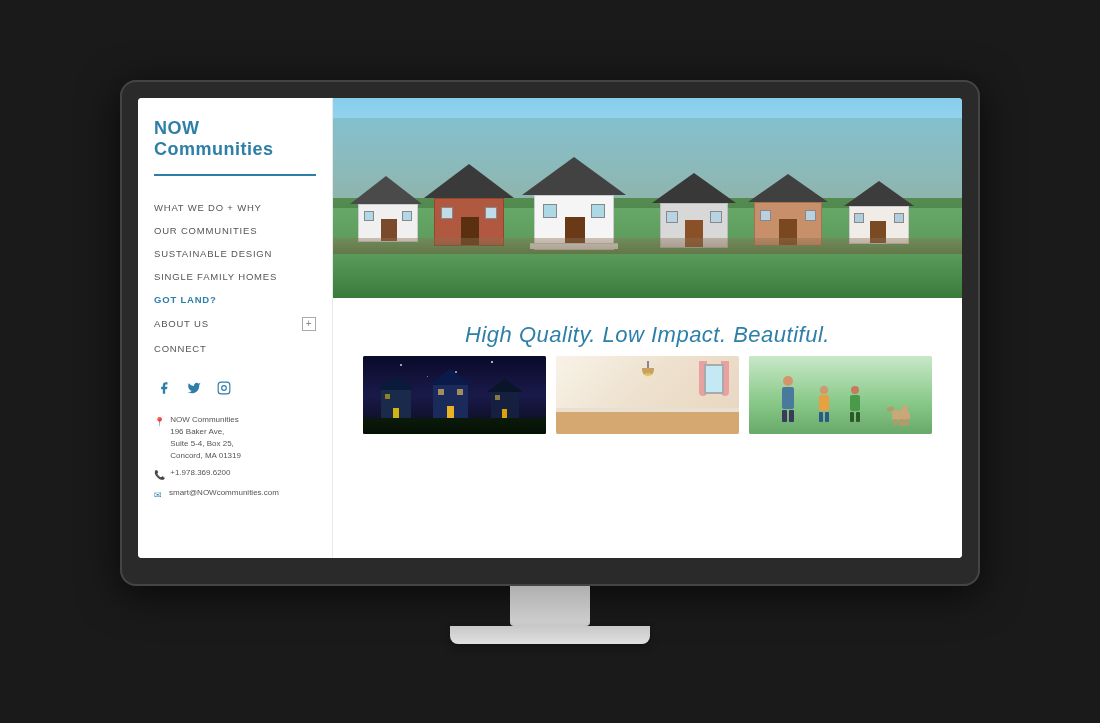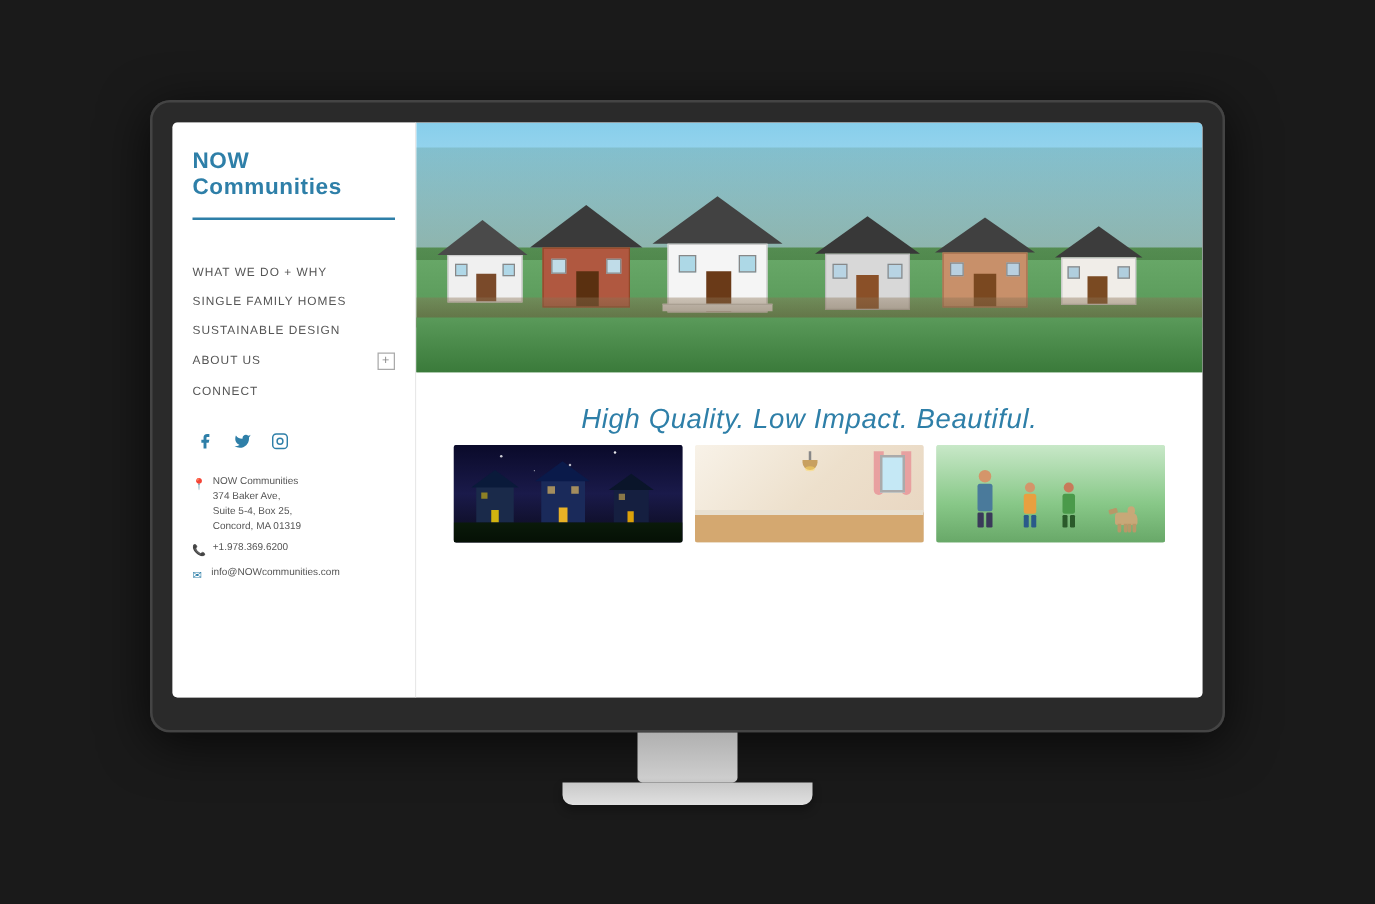--- a/index.html
+++ b/index.html
@@ -73,21 +73,20 @@
     .logo-text {
       font-size: 18px;
       font-weight: bold;
       color: #2e7fa8;
       letter-spacing: 0.5px;
     }
 
     .nav-items {
       list-style: none;
       margin-bottom: 18px;
-      margin-top: 11px;
     }
 
     .nav-item {
       padding: 6px 0;
       font-size: 9.5px;
       color: #555;
       letter-spacing: 0.8px;
       text-transform: uppercase;
       cursor: pointer;
       display: flex;
@@ -296,24 +295,30 @@
       <aside class="sidebar">
         <div class="logo-area">
           <div class="logo-text">NOW Communities</div>
         </div>
 
         <ul class="nav-items">
           <li class="nav-item">
             <span>WHAT WE DO + WHY</span>
           </li>
           <li class="nav-item">
-            <span>SINGLE FAMILY HOMES</span>
+            <span>OUR COMMUNITIES</span>
           </li>
           <li class="nav-item">
             <span>SUSTAINABLE DESIGN</span>
+          </li>
+          <li class="nav-item">
+            <span>SINGLE FAMILY HOMES</span>
+          </li>
+          <li class="nav-item active">
+            <span>GOT LAND?</span>
           </li>
           <li class="nav-item">
             <span>ABOUT US</span>
             <span class="expand-icon">+</span>
           </li>
           <li class="nav-item">
             <span>CONNECT</span>
           </li>
         </ul>
 
@@ -335,32 +340,32 @@
                 <line x1="17.5" y1="6.5" x2="17.51" y2="6.5"></line>
               </svg>
           </span>
         </div>
 
         <div class="contact-info">
           <div class="contact-row">
             <span class="contact-icon">📍</span>
             <div class="contact-text">
               <span>NOW Communities</span><br>
-              <span>374 Baker Ave,</span><br>
+              <span>196 Baker Ave,</span><br>
               <span>Suite 5-4, Box 25,</span><br>
               <span>Concord, MA 01319</span>
             </div>
           </div>
           <div class="contact-row">
             <span class="contact-icon">📞</span>
             <span class="contact-text">+1.978.369.6200</span>
           </div>
           <div class="contact-row">
             <span class="contact-icon">✉</span>
-            <span class="contact-text">info@NOWcommunities.com</span>
+            <span class="contact-text">smart@NOWcommunities.com</span>
           </div>
         </div>
       </aside>
 
       <main class="main-content">
 
         <div class="hero-image-art">
           <div class="sky"></div>
           <div class="ground"></div>
 

